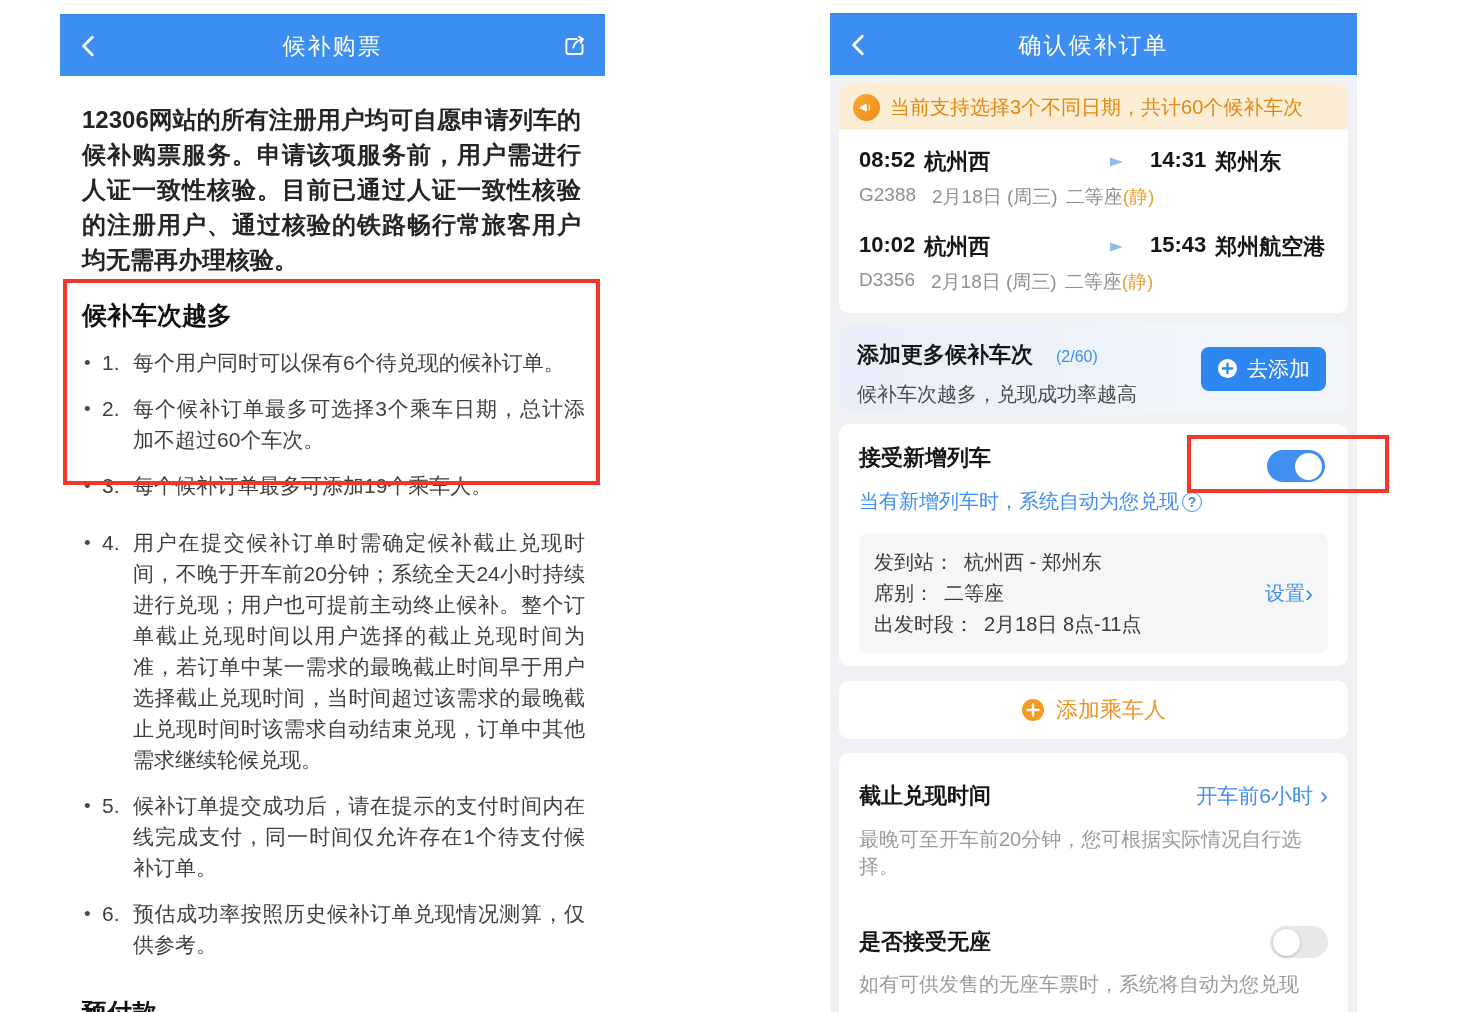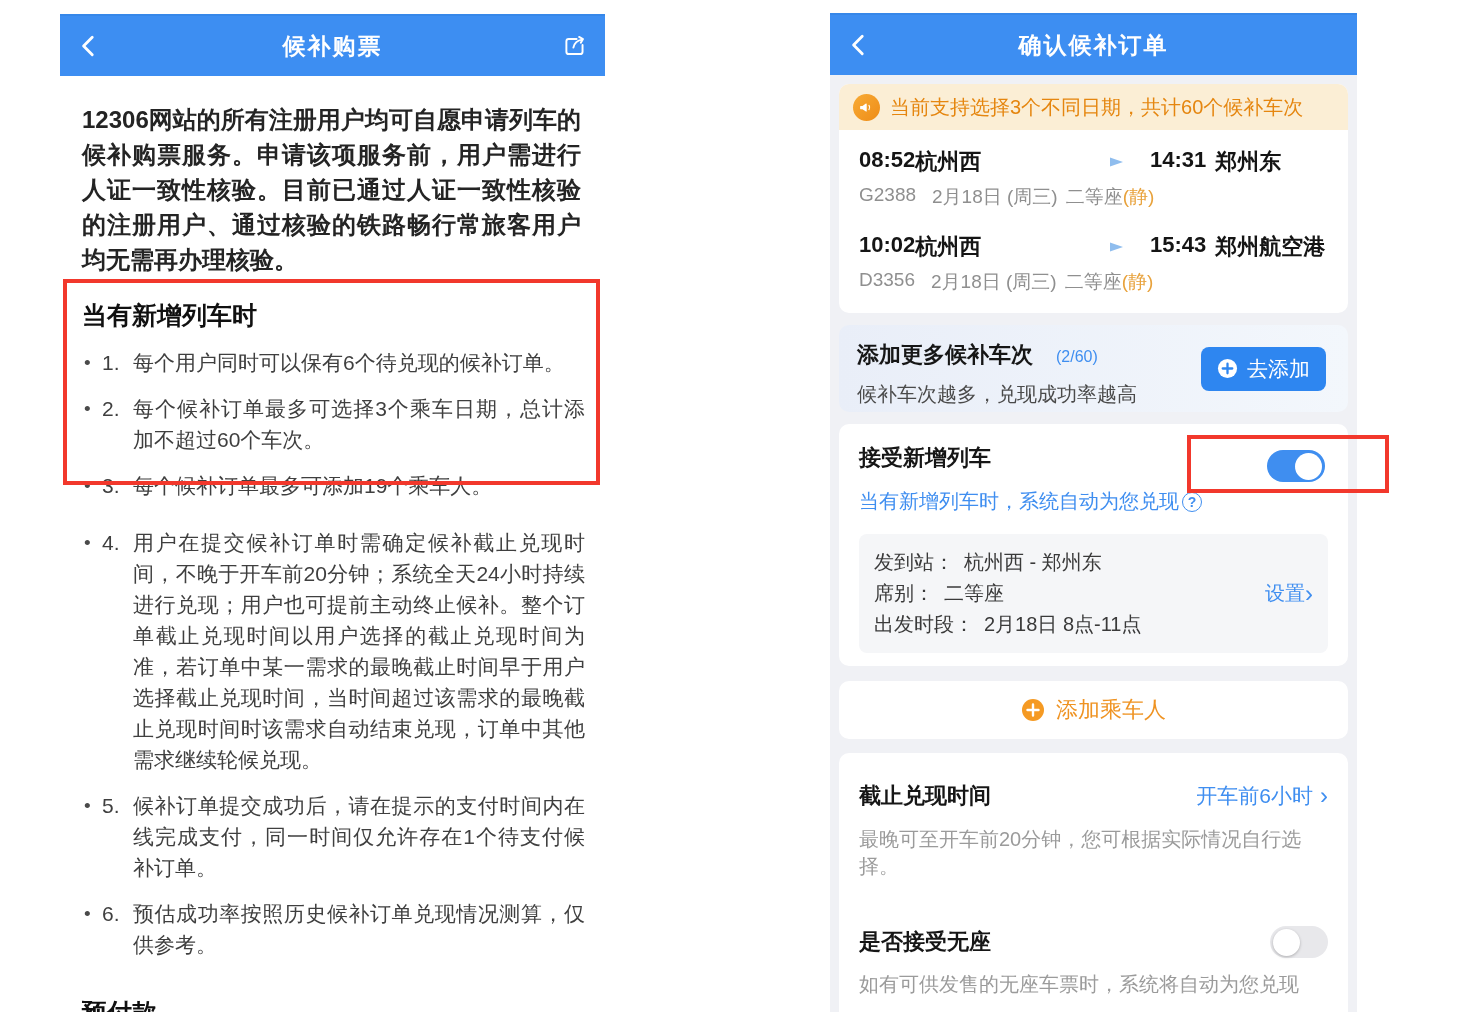--- a/index.html
+++ b/index.html
@@ -8,21 +8,21 @@
   .canvas { position: relative; width: 1480px; height: 1012px; background: #fff; }
 
   
   .phone { position: absolute; overflow: hidden; }
   .phone-left  { left: 60px;  top: 14px; width: 545px; height: 998px; background: #fff; }
   .phone-right { left: 830px; top: 13px; width: 527px; height: 999px; background: #f0f1f5; }
 
   
   .navbar { height: 62px; background: #3d8ef2; display: flex; align-items: center;
     justify-content: center; position: relative; border-top: 2px solid #3687e9; }
-  .nav-title { color: #fff; font-size: 23px; font-weight: 700; letter-spacing: 2px; text-align: right; }
+  .nav-title { color: #fff; font-size: 23px; font-weight: 400; letter-spacing: 2px; text-align: right; }
   .nav-back  { position: absolute; left: 16px; top: 50%; transform: translateY(-50%); width: 26px; height: 26px; cursor: pointer; }
   .nav-share { position: absolute; right: 16px; top: 50%; transform: translateY(-50%); width: 28px; height: 28px; cursor: pointer; }
 
   
   .intro { margin: 26px 24px 0 22px; font-size: 24px; font-weight: 600;
     color: #242424; line-height: 35px; text-align: justify; }
   .sec-heading { margin: 22px 0 0 22px; font-size: 25px; font-weight: 700; color: #101010; }
   .bullet-item { display: flex; margin: 15px 20px 0 24px; font-size: 21px;
     color: #3f3f3f; line-height: 31px; }
   .bullet-item .dot { flex: none; width: 18px; color: #4a4a4a; font-size: 19px; }
@@ -37,21 +37,21 @@
   .card-trains { margin-top: 9px; overflow: hidden; }
   .notice { height: 46px; background: #fbeed5; display: flex; align-items: center;
     padding: 0 14px; gap: 10px; }
   .megaphone { flex: none; width: 27px; height: 27px; border-radius: 50%;
     background: linear-gradient(135deg, #f8ab35, #ee8c17);
     display: flex; align-items: center; justify-content: center; }
   .notice-text { color: #e5860f; font-size: 20px; font-weight: 500; }
 
   .train-row { padding: 17px 20px 5px; }
   .train-main { display: flex; align-items: center; font-size: 22px; font-weight: 700; color: #151515; }
-  .train-main .dep { width: 196px; display: flex; }
+  .train-main .dep { width: 196px; display: flex; gap: 9px; }
   .train-main .route-arrow { width: 95px; }
   .train-main .arr { display: flex; gap: 9px; }
   .train-sub { margin-top: 7px; font-size: 19px; color: #8f8f8f; display: flex; }
   .train-sub .tno { margin-right: 16px; }
   .train-sub .tdate { margin-right: 8px; }
   .train-sub .tag { color: #e8a23c; }
 
   .card-addmore { margin-top: 12px; height: 87px; border-radius: 10px;
     background: linear-gradient(90deg, #e9eef8, #f3f7fc);
     padding: 15px 18px; position: relative; }
@@ -123,21 +123,21 @@
         <svg viewBox="0 0 26 26" width="28" height="28" fill="none" stroke="#fff" stroke-width="1.8" stroke-linecap="round" stroke-linejoin="round">
           <path d="M14.5 6.5H7.2C6 6.5 5 7.5 5 8.7v9.6c0 1.2 1 2.2 2.2 2.2h10.6c1.2 0 2.2-1 2.2-2.2V12"></path>
           <path d="M11.5 14.5c.8-3.8 3.8-6.8 8.2-7.4"></path>
           <path d="M16.8 4.6l3.6 2-2 3.4"></path>
         </svg>
       </span>
     </header>
 
     <p class="intro">12306网站的所有注册用户均可自愿申请列车的候补购票服务。申请该项服务前，用户需进行人证一致性核验。目前已通过人证一致性核验的注册用户、通过核验的铁路畅行常旅客用户均无需再办理核验。</p>
 
-    <h2 class="sec-heading">当有新增列车时</h2>
+    <h2 class="sec-heading">候补车次越多</h2>
 
     <div class="bullet-item">
       <span class="dot">•</span>
       <span class="num">1.</span>
       <span class="btxt">每个用户同时可以保有6个待兑现的候补订单。</span>
     </div>
     <div class="bullet-item">
       <span class="dot">•</span>
       <span class="num">2.</span>
       <span class="btxt">每个候补订单最多可选择3个乘车日期，总计添加不超过60个车次。</span>

